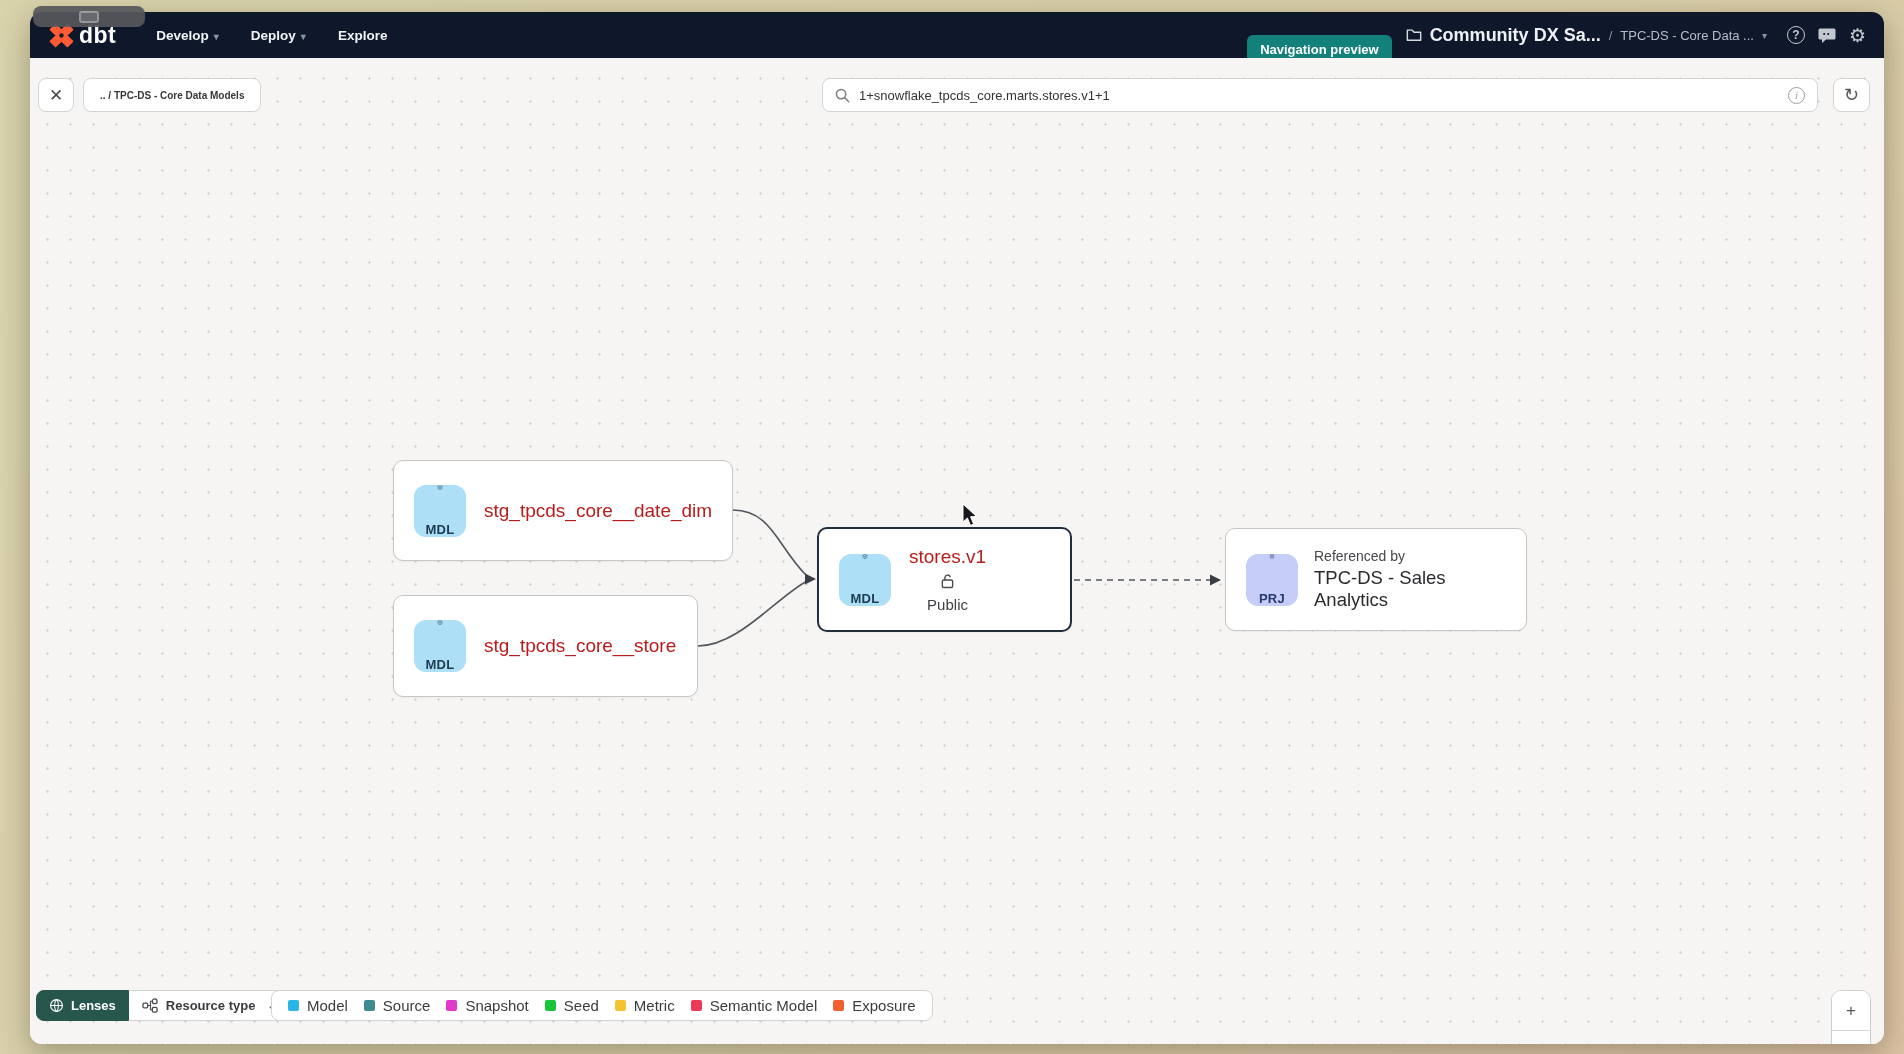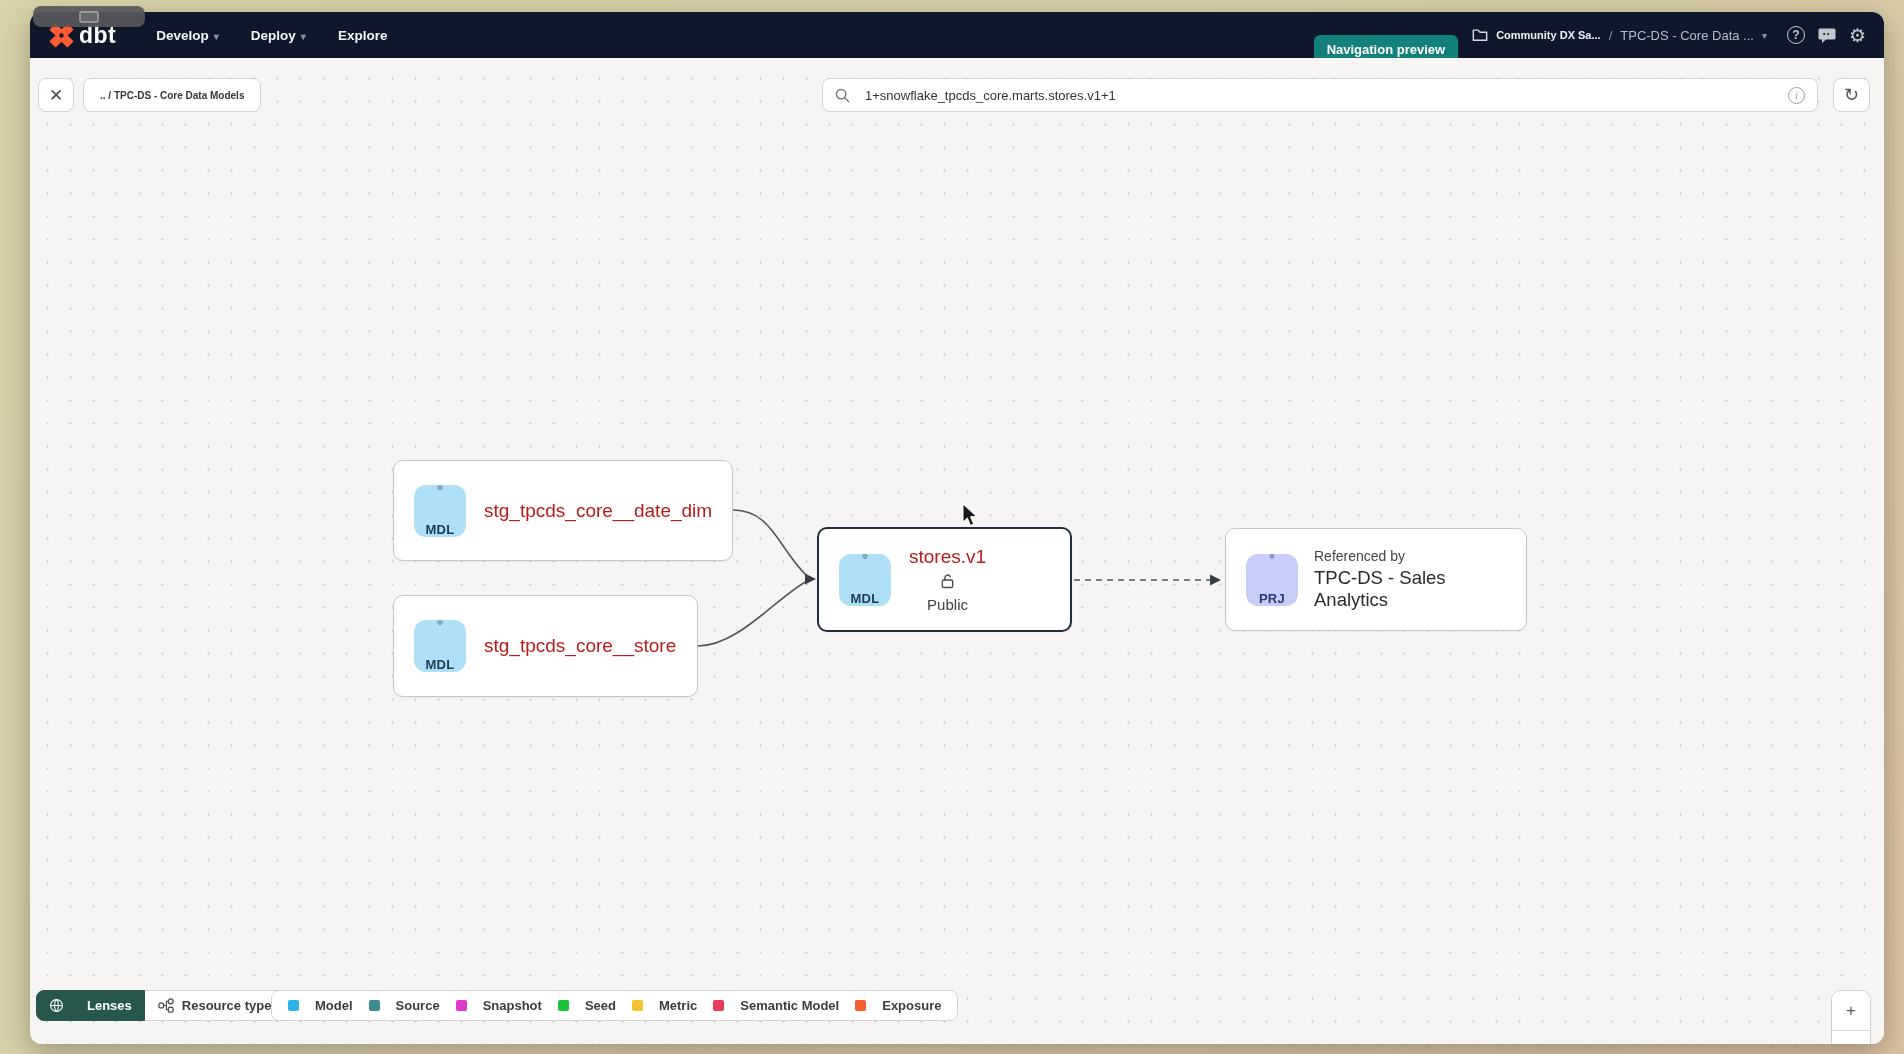--- a/index.html
+++ b/index.html
@@ -28,21 +28,21 @@
     background:#0f172a; display:flex; align-items:center; padding:0 18px 0 8px;
   }
   .logo { display:flex; align-items:center; gap:4px; padding:0 10px; }
   .logo-text { color:#fff; font-weight:bold; font-size:23px; letter-spacing:.5px; }
   .nav-menu { display:flex; align-items:center; gap:8px; margin-left:18px; }
   .nav-item { display:flex; align-items:center; gap:5px; color:#f2f4f7; font-size:13.5px; font-weight:bold; padding:8px 12px; border-radius:6px; cursor:pointer; }
   .nav-item .chev { color:#8a93a1; font-size:10px; margin-top:2px; }
   .nav-right { margin-left:auto; display:flex; align-items:center; gap:14px; }
   .preview-pill { background:#13807a; color:#fff; font-size:13px; font-weight:bold; padding:7px 13px; border-radius:6px; cursor:pointer;margin-top:29px; }
   .crumbs { display:flex; align-items:center; gap:8px; }
-  .crumb-account { color:#eef1f5; font-size:11px; font-weight:bold; }
+  .crumb-account { color:#eef1f5; font-size:18px; font-weight:bold; }
   .crumb-sep { color:#8a93a1; font-size:13px; }
   .crumb-project { color:#b6bdc9; font-size:13px; }
   .crumb-chev { color:#8a93a1; font-size:10px; }
   .nav-icons { display:flex; align-items:center; gap:13px; margin-left:6px; }
   .nav-icon { color:#c3c8d0; display:flex; align-items:center; cursor:pointer; }
   .help-circle { width:18px; height:18px; border:1.6px solid #c3c8d0; border-radius:50%; font-size:12px; font-weight:bold; display:flex; align-items:center; justify-content:center; }
   .gear-glyph { font-size:19px; line-height:1; }
 
   
   .canvas {
@@ -55,21 +55,21 @@
   
   .btn-box {
     position:absolute; background:#fff; border:1px solid #d4d3d1; border-radius:8px;
     display:flex; align-items:center; justify-content:center; cursor:pointer; color:#4a4c50;
   }
   .close-btn { left:8px; top:20px; width:36px; height:34px; font-size:17px; }
   .crumb-chip { left:53px; top:20px; height:34px; padding:0 16px; font-size:10px; color:#35373a; font-weight:bold; }
   .searchbar {
     position:absolute; left:792px; top:20px; width:996px; height:34px;
     background:#fff; border:1px solid #d4d3d1; border-radius:8px;
-    display:flex; align-items:center; padding:0 12px; gap:15px;
+    display:flex; align-items:center; padding:0 12px; gap:9px;
   }
   .searchbar input {
     flex:1; border:none; outline:none; font-size:13px; color:#333;
     font-family:"Liberation Sans", sans-serif; background:transparent;
   }
   .info-icon { width:17px; height:17px; border:1.4px solid #9a9da1; border-radius:50%; color:#9a9da1; font-size:11px; display:flex; align-items:center; justify-content:center; font-style:italic; font-family:"Liberation Serif", serif; }
   .refresh-btn { left:1803px; top:20px; width:37px; height:34px; font-size:18px; color:#55585c; }
 
   
   .node {
@@ -92,34 +92,34 @@
   .ref-title { font-size:14px; color:#44464a; }
   .ref-label { font-size:18.5px; color:#2a2b2e; margin-top:3px; }
 
   .edges, .cursor-svg { position:absolute; pointer-events:none; }
 
   
   .bottom-group { position:absolute; left:6px; top:932px; height:31px; display:flex; }
   .lenses-btn {
     background:#27564d; color:#fff; font-size:13px; font-weight:bold;
     border:1px solid #27564d; border-radius:8px 0 0 8px;
-    display:flex; align-items:center; gap:23px; padding:0 12px; cursor:pointer;
+    display:flex; align-items:center; gap:7px; padding:0 12px; cursor:pointer;
   }
   .resource-btn {
     background:#fff; border:1px solid #d4d3d1; border-left:none; border-radius:0 8px 8px 0;
     display:flex; align-items:center; gap:8px; padding:0 13px; cursor:pointer;
     font-size:13px; color:#3a3c3f; font-weight:bold;
   }
   .resource-btn .chev { font-size:10px; color:#5b5e62; margin-left:4px; }
   .legend-pill {
     position:absolute; left:241px; top:932px; height:31px;
     background:#fff; border:1px solid #d4d3d1; border-radius:8px;
     display:flex; align-items:center; gap:16px; padding:0 16px;
   }
-  .legend-item { display:flex; align-items:center; gap:16px; font-size:13px; color:#3a3c3f; font-weight:bold; }
+  .legend-item { display:flex; align-items:center; gap:8px; font-size:15px; color:#3a3c3f; font-weight:normal; }
   .legend-swatch { width:11px; height:11px; border-radius:2px; flex:none; }
 
   .zoom-stack {
     position:absolute; left:1801px; top:932px; width:40px; height:81px;
     background:#fff; border:1px solid #cfcecc; border-radius:10px; overflow:hidden;
     display:flex; flex-direction:column;
   }
   .zoom-btn { flex:1; display:flex; align-items:center; justify-content:center; font-size:17px; color:#55585c; cursor:pointer; background:#fff; border:none; font-family:"Liberation Sans", sans-serif; }
   .zoom-btn:first-child { border-bottom:1px solid #d8d7d5; }
 </style>

